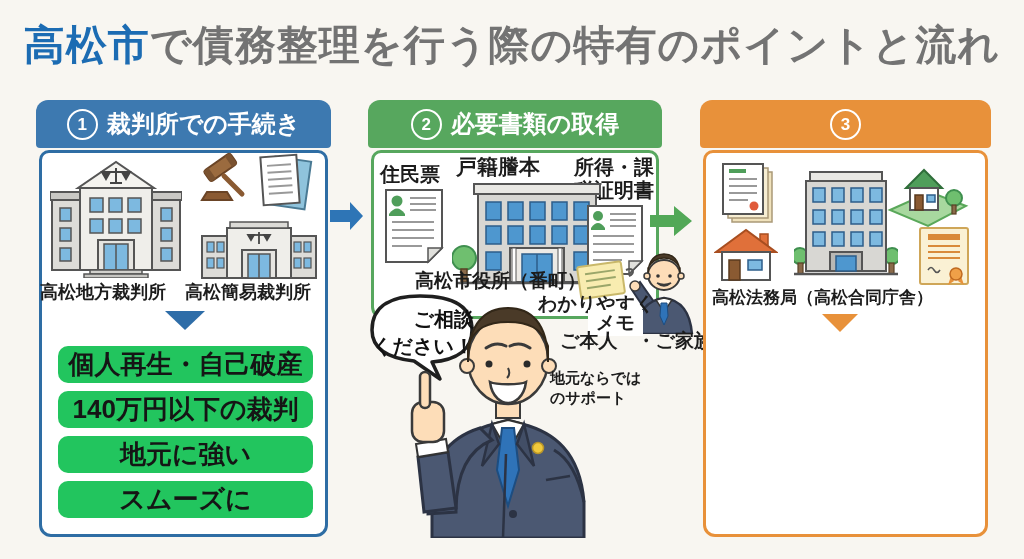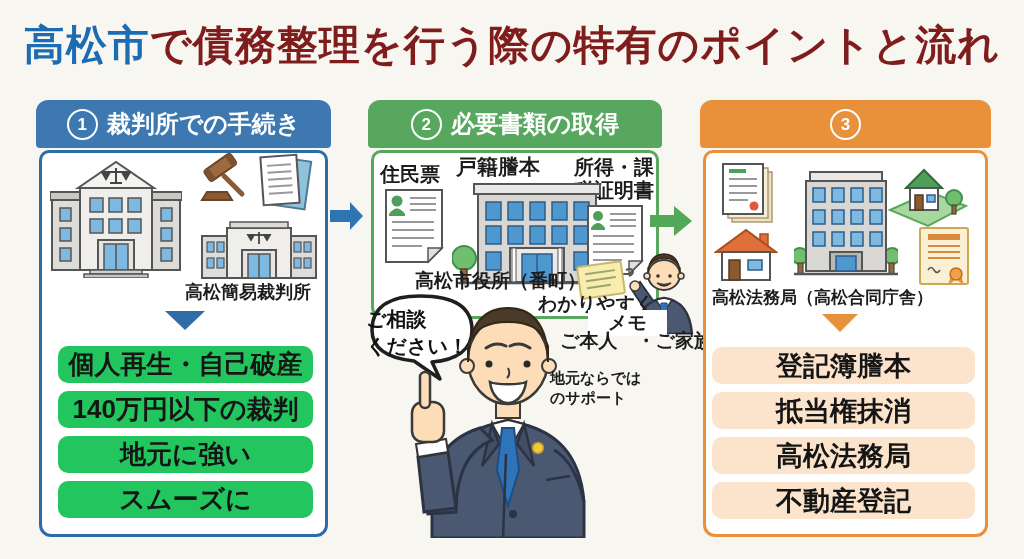--- a/index.html
+++ b/index.html
@@ -5,21 +5,21 @@
   html,body{margin:0;padding:0;}
   .stage{
     position:relative;width:1024px;height:559px;background:#f8f6f1;overflow:hidden;
     font-family:"Liberation Sans","DejaVu Sans",sans-serif;
   }
   .abs{position:absolute;}
   
   .title{position:absolute;top:18px;left:0;width:100%;text-align:center;
          font-size:41px;font-weight:bold;letter-spacing:1px;white-space:nowrap;}
   .title .hl{color:#1c6cb3;}
-  .title .rest{color:#7f1d1d;}
+  .title .rest{color:#737373;}
   
   .card{position:absolute;top:100px;}
   .card-header{height:48px;border-radius:12px 12px 4px 4px;display:flex;align-items:center;
                justify-content:center;color:#fff;font-weight:bold;gap:9px;}
   .card-body{position:absolute;top:50px;left:3px;right:3px;bottom:0;background:#fff;
              border-radius:10px 10px 12px 12px;}
   .num-circle{width:27px;height:27px;flex:0 0 27px;border:2.5px solid #fff;border-radius:50%;
               display:inline-flex;align-items:center;justify-content:center;
               font-size:17px;font-weight:bold;line-height:1;}
   #card1{left:36px;width:295px;height:437px;}
@@ -39,23 +39,23 @@
   #pills1 .pill{background:#22c55e;font-size:26px;}
   #pills3{left:712px;top:347px;width:263px;}
   #pills3 .pill{background:#fbe4cb;font-size:27px;}
   
   .tri{width:0;height:0;border-left:20px solid transparent;border-right:20px solid transparent;}
   #tri1{left:165px;top:311px;border-top:19px solid #2e6da8;}
   #tri3{left:822px;top:314px;border-top:18px solid #e8913a;border-left-width:18px;border-right-width:18px;}
   
   .lbl{position:absolute;font-weight:bold;color:#1c1c1c;text-align:left;}
   
-  .bubble-text{position:absolute;left:366px;top:306px;width:108px;text-align:left;
+  .bubble-text{position:absolute;left:366px;top:306px;width:108px;text-align:right;
                font-size:20px;font-weight:bold;color:#111;line-height:1.35;}
-  .memo-lbl{background:#fff;padding:0 20px;}
+  .memo-lbl{background:#fff;padding:0 8px;}
 </style>
 </head>
 <body>
 
 <div class="stage">
 
   <div class="title">
     <span class="hl">高松市</span><span class="rest">で債務整理を行う際の特有のポイントと流れ</span>
   </div>
 
@@ -139,20 +139,21 @@
       <line x1="59" y1="20" x2="59" y2="32"></line>
       <line x1="51" y1="23" x2="67" y2="23"></line>
       <polygon points="48,23 54,23 51,28" fill="#444"></polygon>
       <polygon points="64,23 70,23 67,28" fill="#444"></polygon>
     </g>
     <rect x="42" y="38" width="34" height="28" fill="#e6e5e1" stroke="#555" stroke-width="2"></rect>
     <rect x="48" y="42" width="22" height="24" fill="#7db9e0" stroke="#555" stroke-width="1.5"></rect>
     <line x1="59" y1="42" x2="59" y2="66" stroke="#555" stroke-width="1.5"></line>
   </svg>
 
+  <div class="lbl" style="left:40px;top:280px;width:150px;font-size:18px">高松地方裁判所</div>
   <div class="lbl" style="left:185px;top:280px;width:146px;font-size:18px">高松簡易裁判所</div>
 
   <div class="abs tri" id="tri1"></div>
 
   <div class="pills" id="pills1">
     <div class="pill">個人再生・自己破産</div>
     <div class="pill">140万円以下の裁判</div>
     <div class="pill">地元に強い</div>
     <div class="pill">スムーズに</div>
   </div>
@@ -379,20 +380,14 @@
     <path d="M10,44 q3,-5 6,0 t6,0" fill="none" stroke="#555" stroke-width="1.5"></path>
     <polygon points="33,50 30,59 36,55" fill="#e8913a"></polygon>
     <polygon points="43,50 46,59 40,55" fill="#e8913a"></polygon>
     <circle cx="38" cy="48" r="6" fill="#f0a048" stroke="#c06a20" stroke-width="1.5"></circle>
   </svg>
 
   <div class="lbl" style="left:712px;top:286px;width:268px;font-size:17px;white-space:nowrap">高松法務局（高松合同庁舎）</div>
 
   <div class="abs tri" id="tri3"></div>
 
-  <div class="pills" id="pills3">
-    <div class="pill">登記簿謄本</div>
-    <div class="pill">抵当権抹消</div>
-    <div class="pill">高松法務局</div>
-    <div class="pill">不動産登記</div>
-  </div>
 
 </div>
 
 </body></html>

